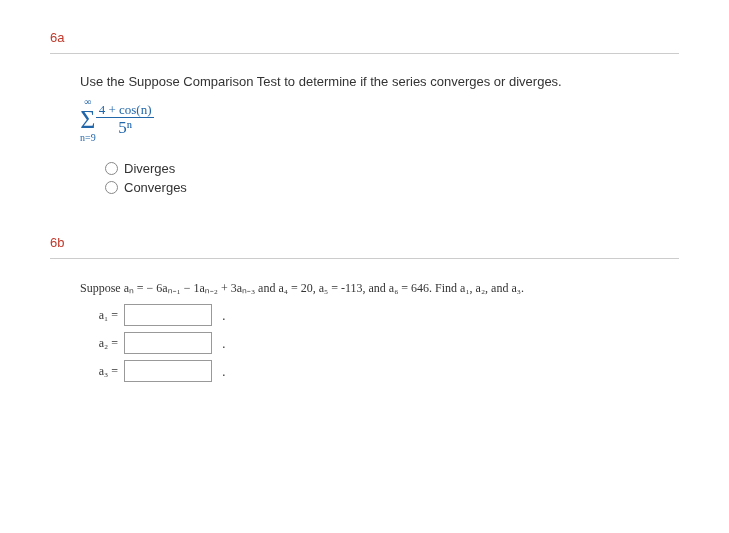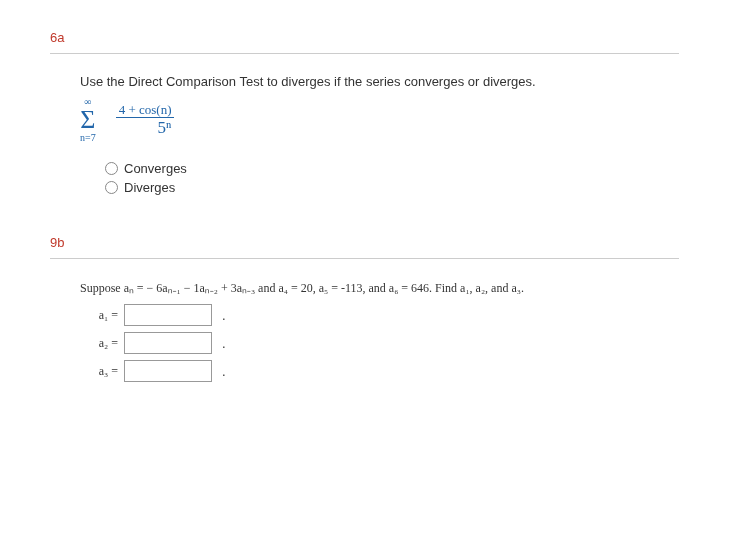--- a/index.html
+++ b/index.html
@@ -38,22 +38,22 @@
     align-items: center;
     line-height: 1;
     font-family: "Cambria Math", Georgia, serif;
   }
   .sigma-top { font-size: 10px; }
   .sigma-symbol { font-size: 26px; line-height: 1; }
   .sigma-bottom { font-size: 10px; }
   .frac {
     display: inline-flex;
     flex-direction: column;
-    align-items: flex-end;
-    margin-left: 20px;
+    align-items: center;
+    margin-left: 0;
     font-family: "Cambria Math", Georgia, serif;
     line-height: 1.2;
   }
   .frac .num { border-bottom: 1px solid #2266aa; padding: 0 3px; font-size: 13px; }
   .frac .den { padding: 0 3px; font-size: 17px; }
   .options {
     margin-left: 25px;
     margin-top: 10px;
   }
   .option {
@@ -98,47 +98,47 @@
   }
   .period { margin-left: 10px; }
 </style>
 </head>
 <body>
 
 <div class="heading">6a</div>
 <div class="divider"></div>
 
 <div class="question-body">
-  <div>Use the Direct Comparison Test to diverges if the series converges or diverges.</div>
+  <div>Use the Suppose Comparison Test to determine if the series converges or diverges.</div>
 
   <div class="sigma-block">
     <div class="sigma-left">
       <span class="sigma-top">∞</span>
       <span class="sigma-symbol">Σ</span>
-      <span class="sigma-bottom">n=7</span>
+      <span class="sigma-bottom">n=9</span>
     </div>
     <span class="frac">
       <span class="num">4 + cos(n)</span>
       <span class="den">5ⁿ</span>
     </span>
   </div>
 
   <div class="options">
     <div class="option">
       <span class="radio"></span>
-      <span>Converges</span>
+      <span>Diverges</span>
     </div>
     <div class="option">
       <span class="radio"></span>
-      <span>Diverges</span>
+      <span>Converges</span>
     </div>
   </div>
 </div>
 
-<div class="heading">9b</div>
+<div class="heading">6b</div>
 <div class="divider"></div>
 
 <div class="question-body">
   <div class="recurrence">Suppose aₙ = − 6aₙ₋₁ − 1aₙ₋₂ + 3aₙ₋₃ and a₄ = 20, a₅ = -113, and a₆ = 646. Find a₁, a₂, and a₃.</div>
 
   <div class="answer-row">
     <span class="answer-label">a₁ =</span>
     <input class="ans" type="text" style="">
     <span class="period">.</span>
   </div>

